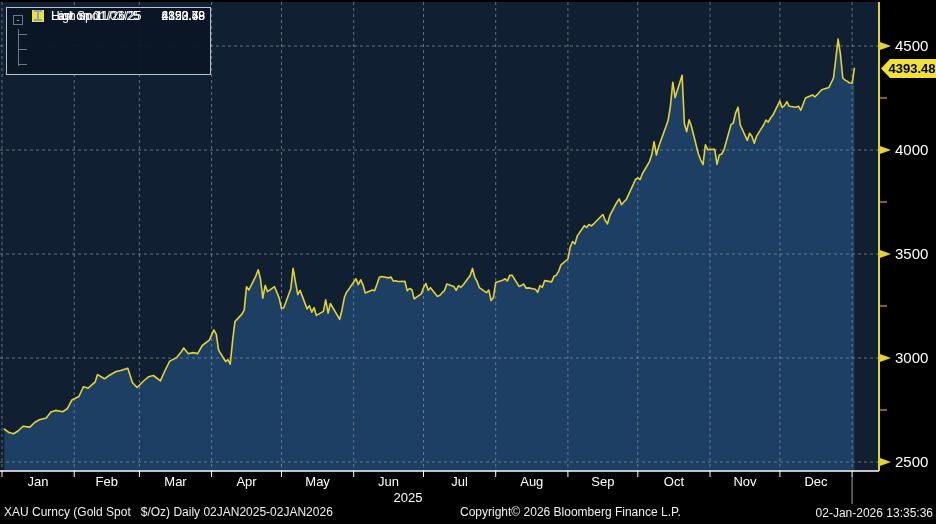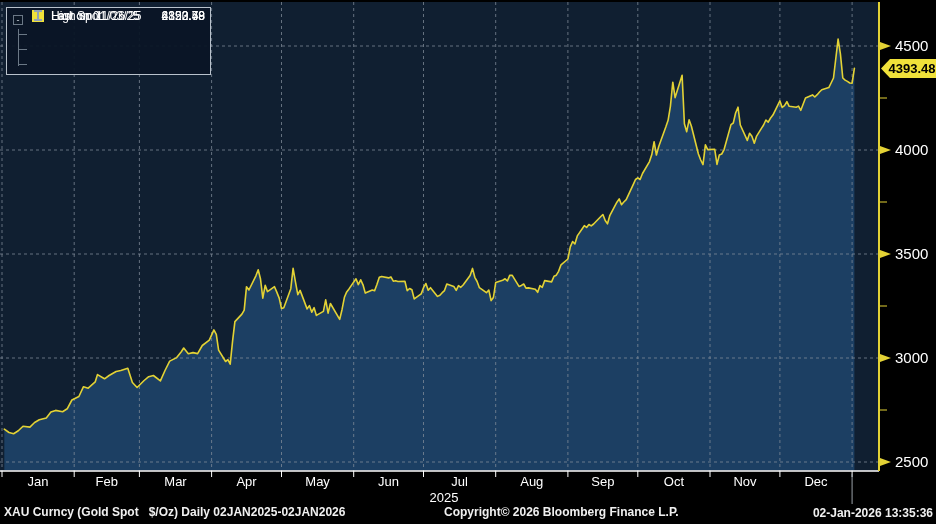--- a/index.html
+++ b/index.html
@@ -53,24 +53,24 @@
   
   .badge{
     position:absolute;left:881px;top:59px;width:55px;height:19px;z-index:3;
     background:var(--badge-yellow);color:#000;
     font-size:13px;font-weight:bold;line-height:19px;text-align:center;
     padding-left:7px;
     clip-path:polygon(0 50%, 9px 0, 100% 0, 100% 100%, 9px 100%);
   }
 
   
-  .year-label{position:absolute;left:444px;top:490px;transform:translateX(-50%);color:var(--white);font-size:13px;z-index:2;}
-  .footer{position:absolute;left:0;top:505px;width:936px;height:18px;color:#f0f0f0;font-size:12px;z-index:2;font-weight:bold;}
+  .year-label{position:absolute;left:408px;top:490px;transform:translateX(-50%);color:var(--white);font-size:13px;z-index:2;}
+  .footer{position:absolute;left:0;top:505px;width:936px;height:18px;color:#f0f0f0;font-size:12px;z-index:2;}
   .footer .f-left{position:absolute;left:4px;top:0;white-space:pre;}
-  .footer .f-copy{position:absolute;left:444px;top:0;white-space:pre;}
+  .footer .f-copy{position:absolute;left:460px;top:0;white-space:pre;}
   .footer .f-time{position:absolute;right:3px;top:1px;white-space:pre;}
 </style>
 </head>
 <body>
 
 <div class="screen">
 
   <svg class="chart" width="936" height="524" viewBox="0 0 936 524">
       <rect x="0" y="2" width="879" height="469" fill="#101f31"></rect>
       <path d="M 4.3 470 L 4.3 429.1 L 9.0 432.5 L 13.6 433.7 L 18.3 430.8 L 23.0 426.2 L 29.9 427.1 L 34.6 422.5 L 39.3 419.8 L 46.3 417.9 L 50.9 412.1 L 55.6 410.4 L 62.6 411.7 L 67.2 408.8 L 71.9 400.0 L 78.9 396.5 L 83.5 386.7 L 88.2 388.2 L 95.2 381.9 L 97.5 374.6 L 104.5 378.8 L 109.1 375.5 L 116.1 371.5 L 120.8 370.5 L 127.8 368.2 L 132.4 382.5 L 137.1 387.5 L 144.1 380.5 L 148.7 376.7 L 153.4 375.5 L 160.4 380.9 L 165.0 370.5 L 169.7 361.1 L 176.7 357.6 L 181.3 351.8 L 183.7 348.0 L 188.3 353.8 L 193.0 352.6 L 197.6 353.6 L 202.3 345.5 L 209.3 340.1 L 213.9 329.9 L 216.3 334.3 L 218.6 350.1 L 225.6 361.5 L 227.9 359.7 L 230.2 364.2 L 232.6 340.9 L 234.9 321.6 L 241.9 314.1 L 244.2 310.2 L 246.5 286.7 L 248.9 290.0 L 255.9 275.8 L 258.2 269.8 L 260.5 279.0 L 262.8 298.1 L 265.2 285.4 L 267.5 291.6 L 274.5 286.7 L 276.8 292.1 L 279.2 298.1 L 281.5 308.5 L 283.8 307.7 L 290.8 288.7 L 293.1 268.4 L 295.5 282.1 L 297.8 294.6 L 300.1 290.4 L 307.1 308.9 L 309.4 305.6 L 311.8 312.2 L 314.1 307.7 L 316.4 315.4 L 323.4 311.4 L 325.7 299.8 L 328.1 313.1 L 330.4 303.5 L 339.7 319.3 L 342.0 309.7 L 344.4 297.3 L 346.7 291.9 L 349.0 288.9 L 356.0 278.8 L 358.3 284.6 L 360.7 279.8 L 363.0 284.8 L 365.3 293.1 L 372.3 290.0 L 374.6 290.8 L 377.0 284.2 L 379.3 277.3 L 381.6 276.5 L 388.6 277.9 L 390.9 276.9 L 393.3 281.2 L 395.6 280.8 L 397.9 281.5 L 404.9 281.2 L 407.2 290.6 L 409.6 288.5 L 411.9 289.8 L 414.2 298.9 L 421.2 293.9 L 423.5 287.7 L 425.9 283.5 L 428.2 290.2 L 430.5 287.7 L 437.5 296.4 L 439.9 295.2 L 442.2 292.7 L 444.5 290.6 L 446.8 284.0 L 453.8 286.4 L 456.2 290.4 L 458.5 285.6 L 460.8 287.3 L 463.1 285.0 L 470.1 275.6 L 472.5 268.4 L 474.8 277.3 L 477.1 281.5 L 479.4 287.7 L 486.4 292.7 L 488.8 290.0 L 491.1 300.6 L 493.4 297.5 L 495.7 282.5 L 502.7 280.2 L 505.1 278.8 L 507.4 281.0 L 509.7 275.4 L 512.1 275.2 L 519.0 286.4 L 521.4 285.4 L 523.7 284.0 L 526.0 288.1 L 528.4 287.9 L 535.3 289.2 L 537.7 292.3 L 540.0 285.6 L 542.3 287.3 L 544.7 280.6 L 551.6 281.9 L 554.0 276.3 L 556.3 275.2 L 558.6 271.3 L 561.0 264.8 L 567.9 259.0 L 570.3 246.9 L 572.6 241.5 L 574.9 244.0 L 577.3 235.9 L 584.3 225.7 L 586.6 227.4 L 588.9 224.5 L 591.2 225.9 L 593.6 224.0 L 600.6 216.8 L 602.9 214.5 L 605.2 220.5 L 607.5 223.8 L 609.9 215.3 L 616.9 202.2 L 619.2 198.9 L 621.5 204.7 L 623.8 202.0 L 626.2 199.7 L 633.2 184.7 L 635.5 179.5 L 637.8 177.9 L 640.1 179.5 L 642.5 173.5 L 649.5 161.6 L 651.8 154.6 L 654.1 141.7 L 656.4 155.0 L 658.8 146.3 L 665.8 127.1 L 668.1 120.3 L 670.4 106.3 L 672.8 82.2 L 675.1 97.6 L 682.1 75.3 L 684.4 123.8 L 686.7 131.7 L 689.1 119.8 L 691.4 126.3 L 698.4 154.0 L 700.7 160.0 L 703.0 164.6 L 705.4 144.8 L 707.7 149.6 L 714.7 149.2 L 717.0 164.4 L 719.3 155.0 L 721.7 154.0 L 724.0 149.8 L 731.0 124.6 L 733.3 123.0 L 735.6 113.0 L 738.0 107.2 L 740.3 125.0 L 747.3 140.4 L 749.6 133.2 L 751.9 136.3 L 754.3 143.3 L 756.6 136.1 L 763.6 125.0 L 765.9 120.0 L 768.2 122.1 L 770.6 118.0 L 772.9 115.1 L 779.9 100.9 L 782.2 107.4 L 784.5 105.7 L 786.9 101.7 L 789.2 106.3 L 796.2 107.2 L 798.5 106.1 L 800.8 110.3 L 803.2 104.0 L 805.5 98.0 L 812.5 94.9 L 814.8 97.0 L 817.2 94.7 L 819.5 92.0 L 821.8 89.7 L 828.8 87.6 L 831.1 83.0 L 833.5 78.0 L 835.8 58.5 L 838.1 39.1 L 840.4 53.9 L 842.8 78.0 L 845.1 80.1 L 847.4 81.4 L 849.8 83.0 L 852.1 83.2 L 854.4 68.2 L 854.4 470 Z" fill="#1c3f63" stroke="none"></path>

